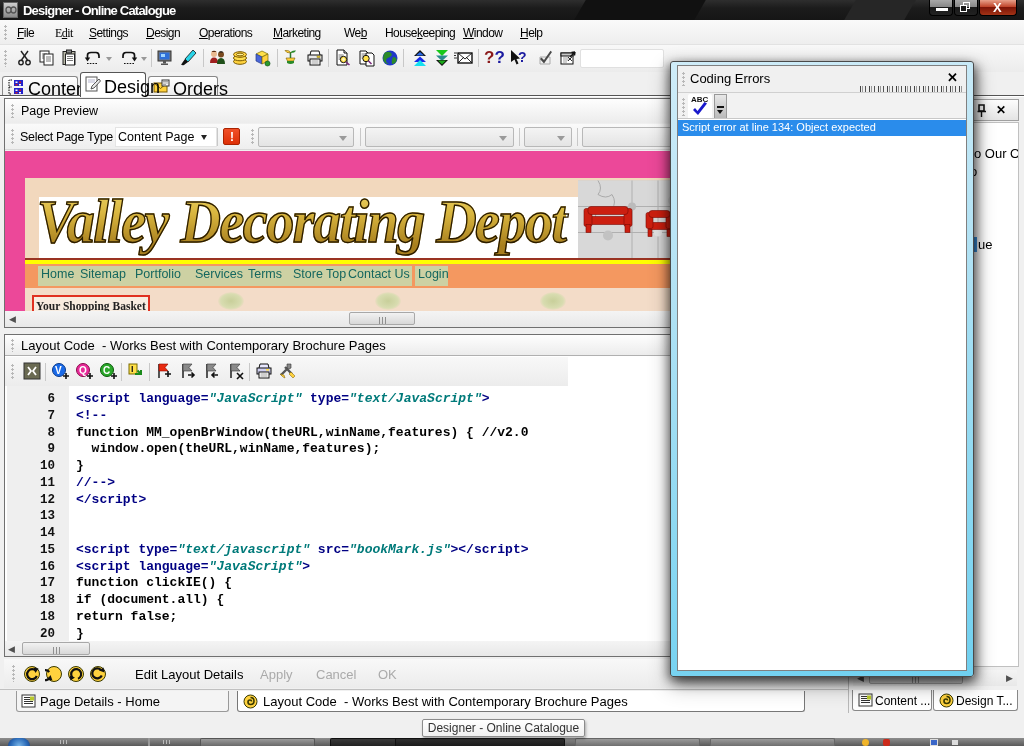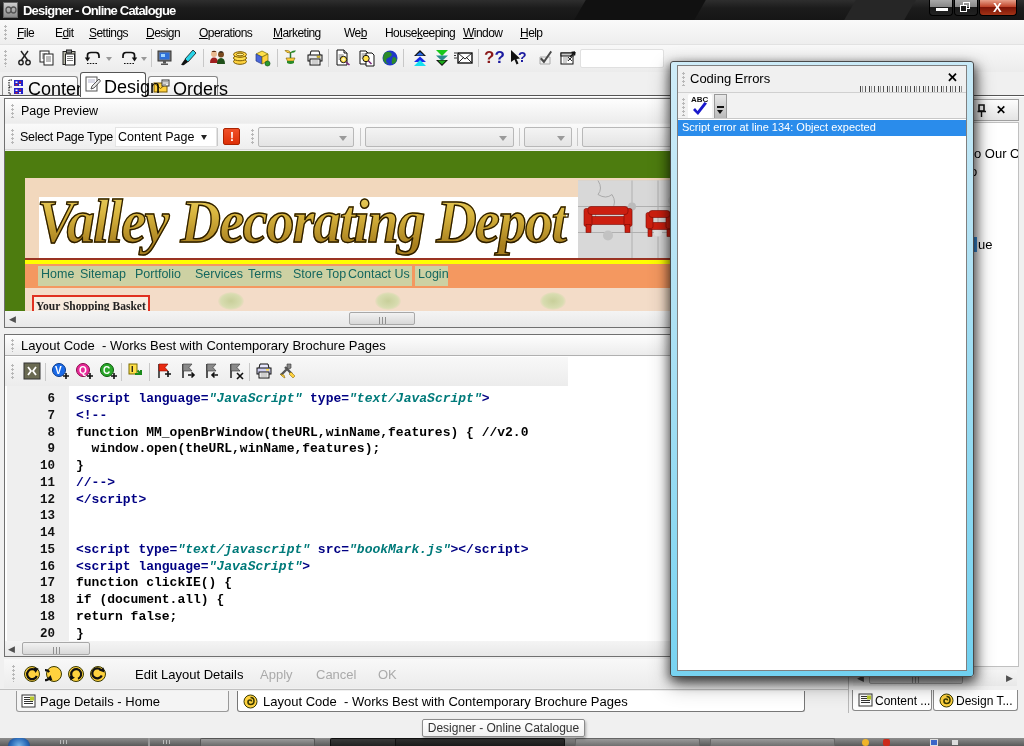--- a/index.html
+++ b/index.html
@@ -39,21 +39,21 @@
 .harrow { position:absolute; top:3px; font-size:9px; color:#505050; }
 .hgrip { position:absolute; top:4px; width:8px; height:7px;
   background:repeating-linear-gradient(90deg,#909090 0 1px,transparent 1px 3px); }
 
 
 #preview-pane { left:4px; top:98px; width:844px; height:230px; border:1px solid #707070; background:#f0f0f0; }
 #pv-caption { position:absolute; left:0; top:0; width:100%; height:24px; background:linear-gradient(180deg,#fefefe,#ececec); font-size:12.5px; }
 #pv-toolbar { position:absolute; left:0; top:25px; width:100%; height:26px; background:linear-gradient(180deg,#fafafa,#eeeeee); border-bottom:1px solid #d8d8d8; font-size:12.5px; }
 .combo-dis { position:absolute; top:3px; height:20px; background:linear-gradient(180deg,#f4f4f4,#e4e4e4); border:1px solid #b8b8b8; border-radius:2px; }
 .combo-dis:after { content:""; position:absolute; right:6px; top:8px; border:4px solid transparent; border-top:5px solid #9a9a9a; }
-#pv-content { position:absolute; left:0; top:52px; width:100%; height:160px; background:#4d7c0f; overflow:hidden; }
+#pv-content { position:absolute; left:0; top:52px; width:100%; height:160px; background:#ec4899; overflow:hidden; }
 #pv-hscroll { position:absolute; left:0; top:212px; width:842px; height:16px; background:linear-gradient(180deg,#f4f4f4,#e8e8e8); }
 
 
 #banner { position:absolute; left:20px; top:27px; width:950px; height:133px; background:#f2d8bd; }
 #logo-strip { position:absolute; left:14px; top:19px; right:0px; height:61px; background:#fff; }
 #logo-text { position:absolute; left:12px; top:11px; font-family:"Liberation Serif",serif; font-style:italic; font-weight:bold; font-size:56px; letter-spacing:-1.5px; background:linear-gradient(180deg,#f0d868 0%,#d8b53e 40%,#a87f1e 85%); -webkit-background-clip:text; background-clip:text; color:transparent; -webkit-text-stroke:1.3px #2a1c00; transform:scaleY(1.1); }
 #sofa-img { position:absolute; left:553px; top:2px; width:108px; height:79px; }
 #stripe1 { position:absolute; left:0; top:80px; width:100%; height:2px; background:#993322; }
 #navbar { position:absolute; left:0; top:86px; width:100%; height:24px; background:#f49860; }
 #navstrip { position:absolute; left:13px; top:2px; width:374px; height:20px; background:#cdd1a3; }
@@ -128,21 +128,21 @@
         <span style="left:5px;top:5px;width:7px;height:7px;border:1.5px solid #fff;background:#1a1a1a;"></span>
       </div>
     <div id="btncls" class="abs winbtn">
         <span style="left:13px;top:0px;font-size:13px;">X</span>
       </div>
   </div>
 
   <div id="menubar" class="abs">
     <div class="grip" style="left:4px;top:5px;height:15px;"></div>
     <div class="item" style="left:17px;"><u>F</u>ile</div>
-    <div class="item" style="left:55px;">E<u>d</u>it</div>
+    <div class="item" style="left:55px;font-family:Liberation Serif, serif;">E<u>d</u>it</div>
     <div class="item" style="left:89px;"><u>S</u>ettings</div>
     <div class="item" style="left:146px;"><u>D</u>esign</div>
     <div class="item" style="left:199px;"><u>O</u>perations</div>
     <div class="item" style="left:273px;"><u>M</u>arketing</div>
     <div class="item" style="left:344px;">We<u>b</u></div>
     <div class="item" style="left:385px;">House<u>k</u>eeping</div>
     <div class="item" style="left:463px;"><u>W</u>indow</div>
     <div class="item" style="left:520px;"><u>H</u>elp</div>
   </div>
 

